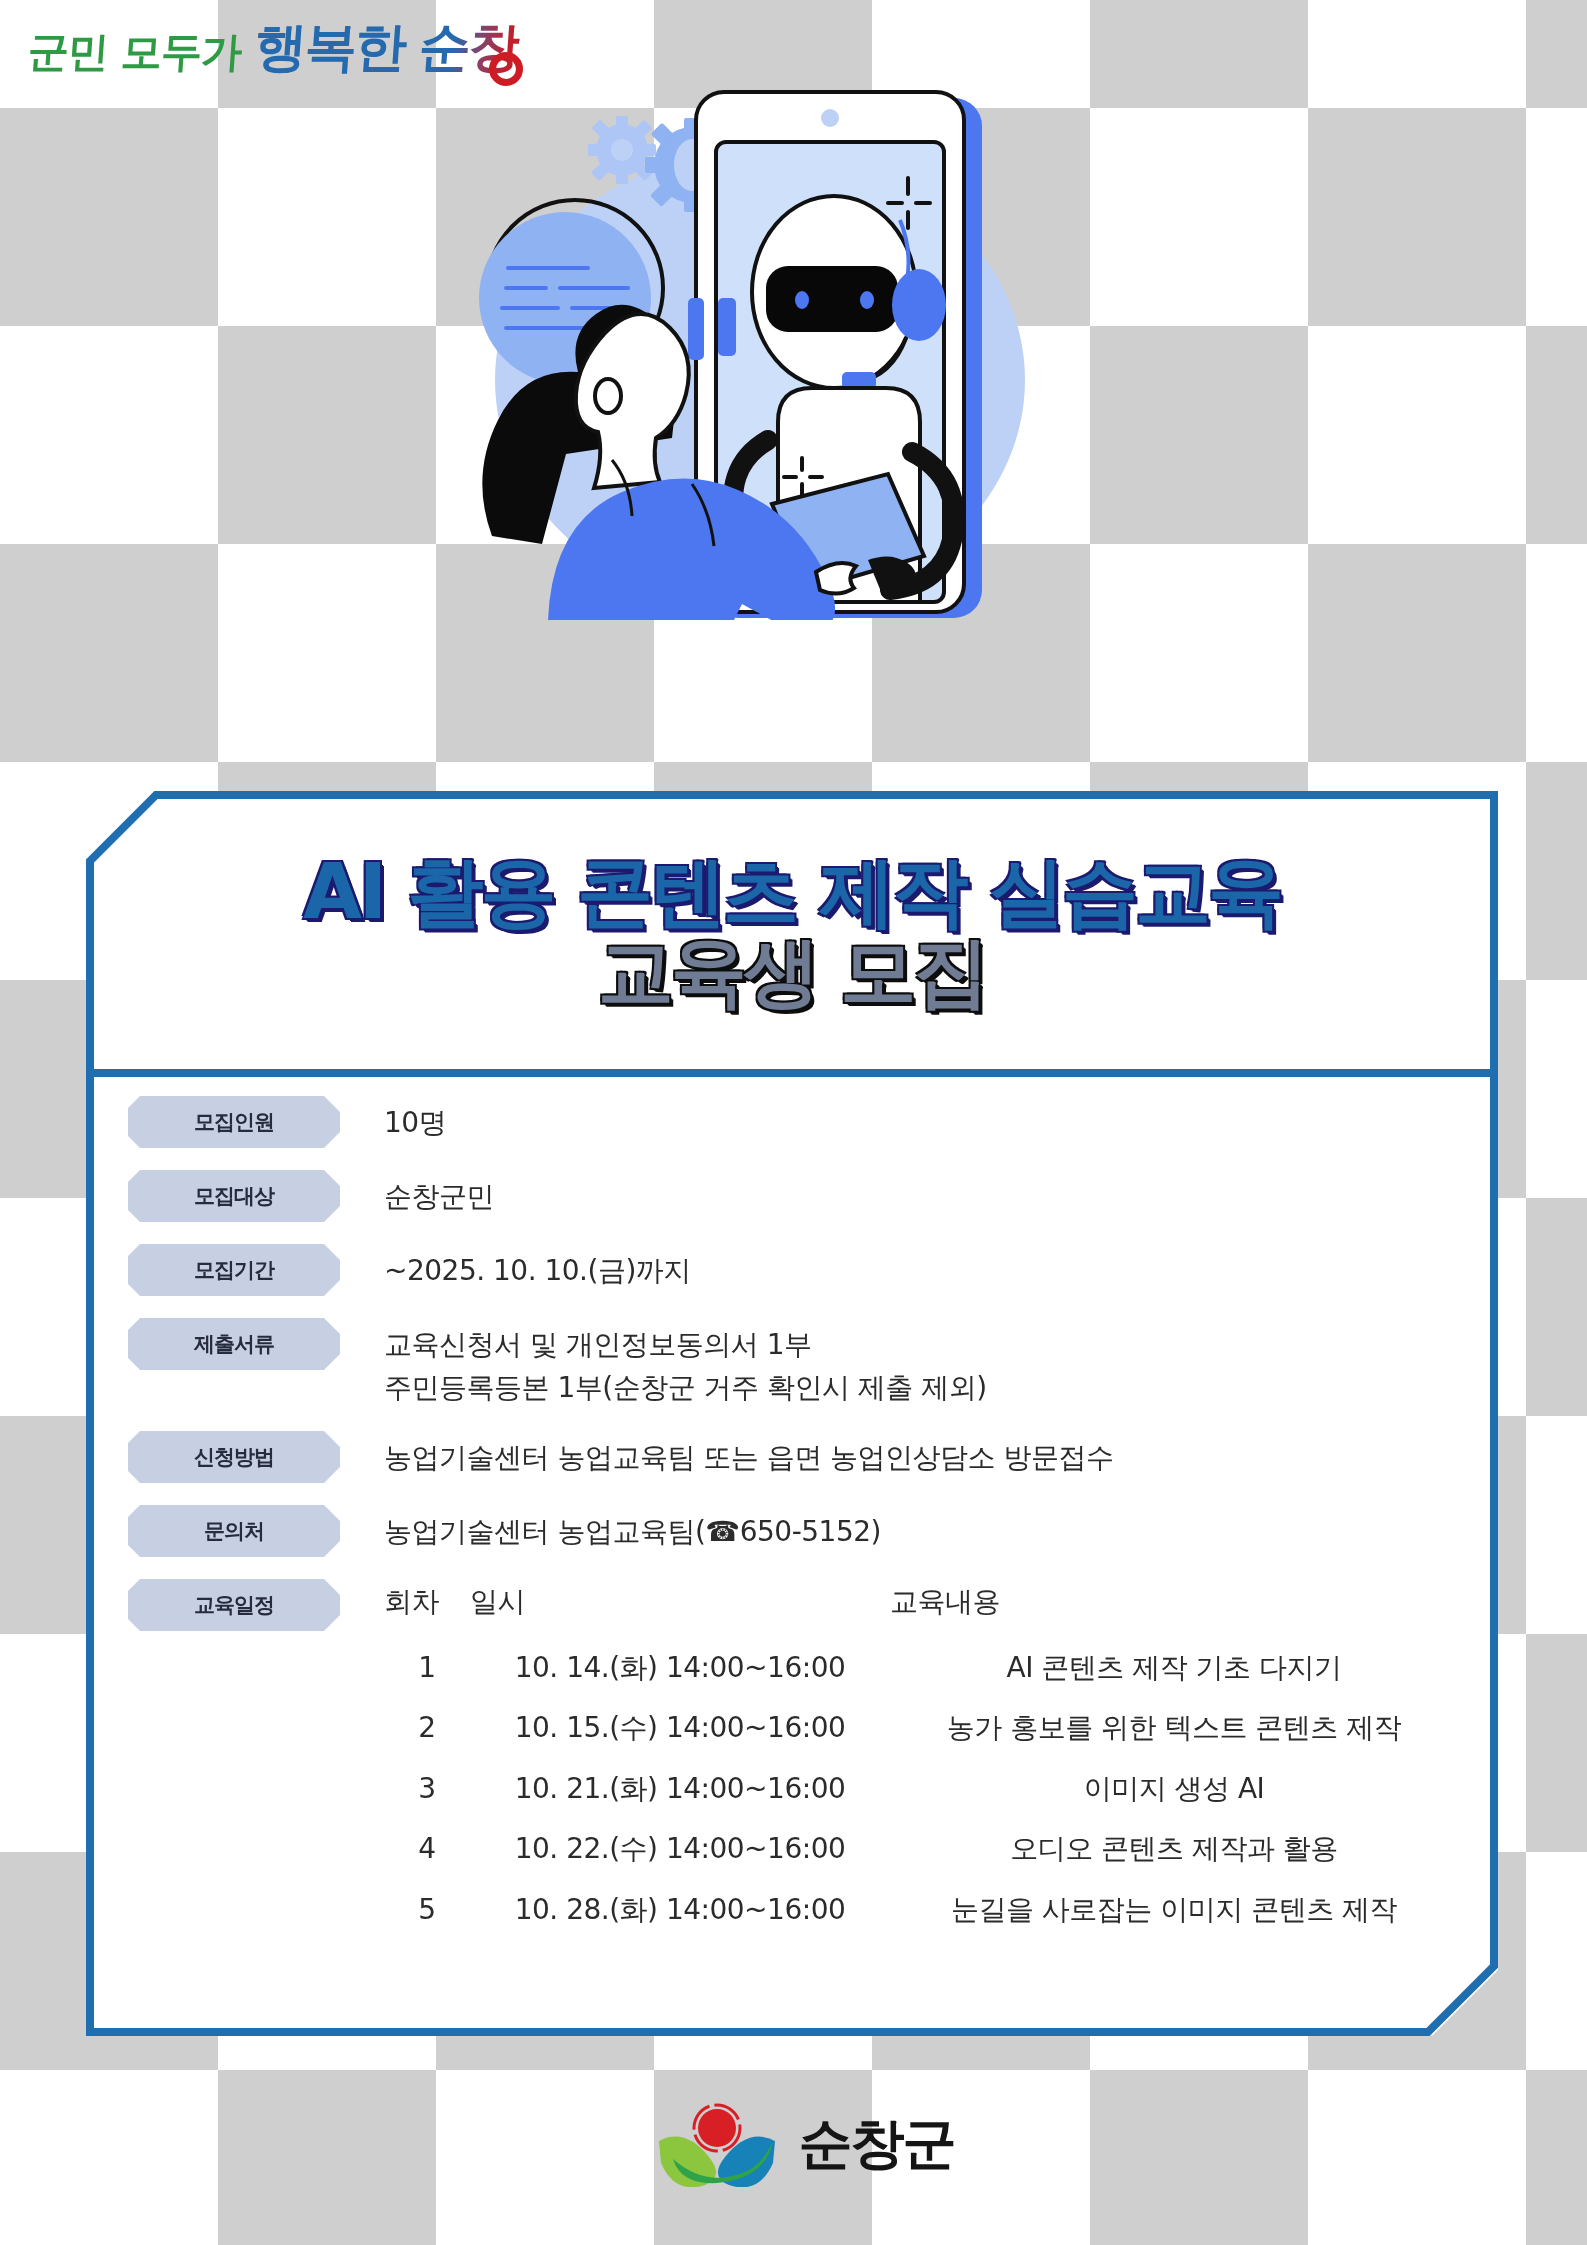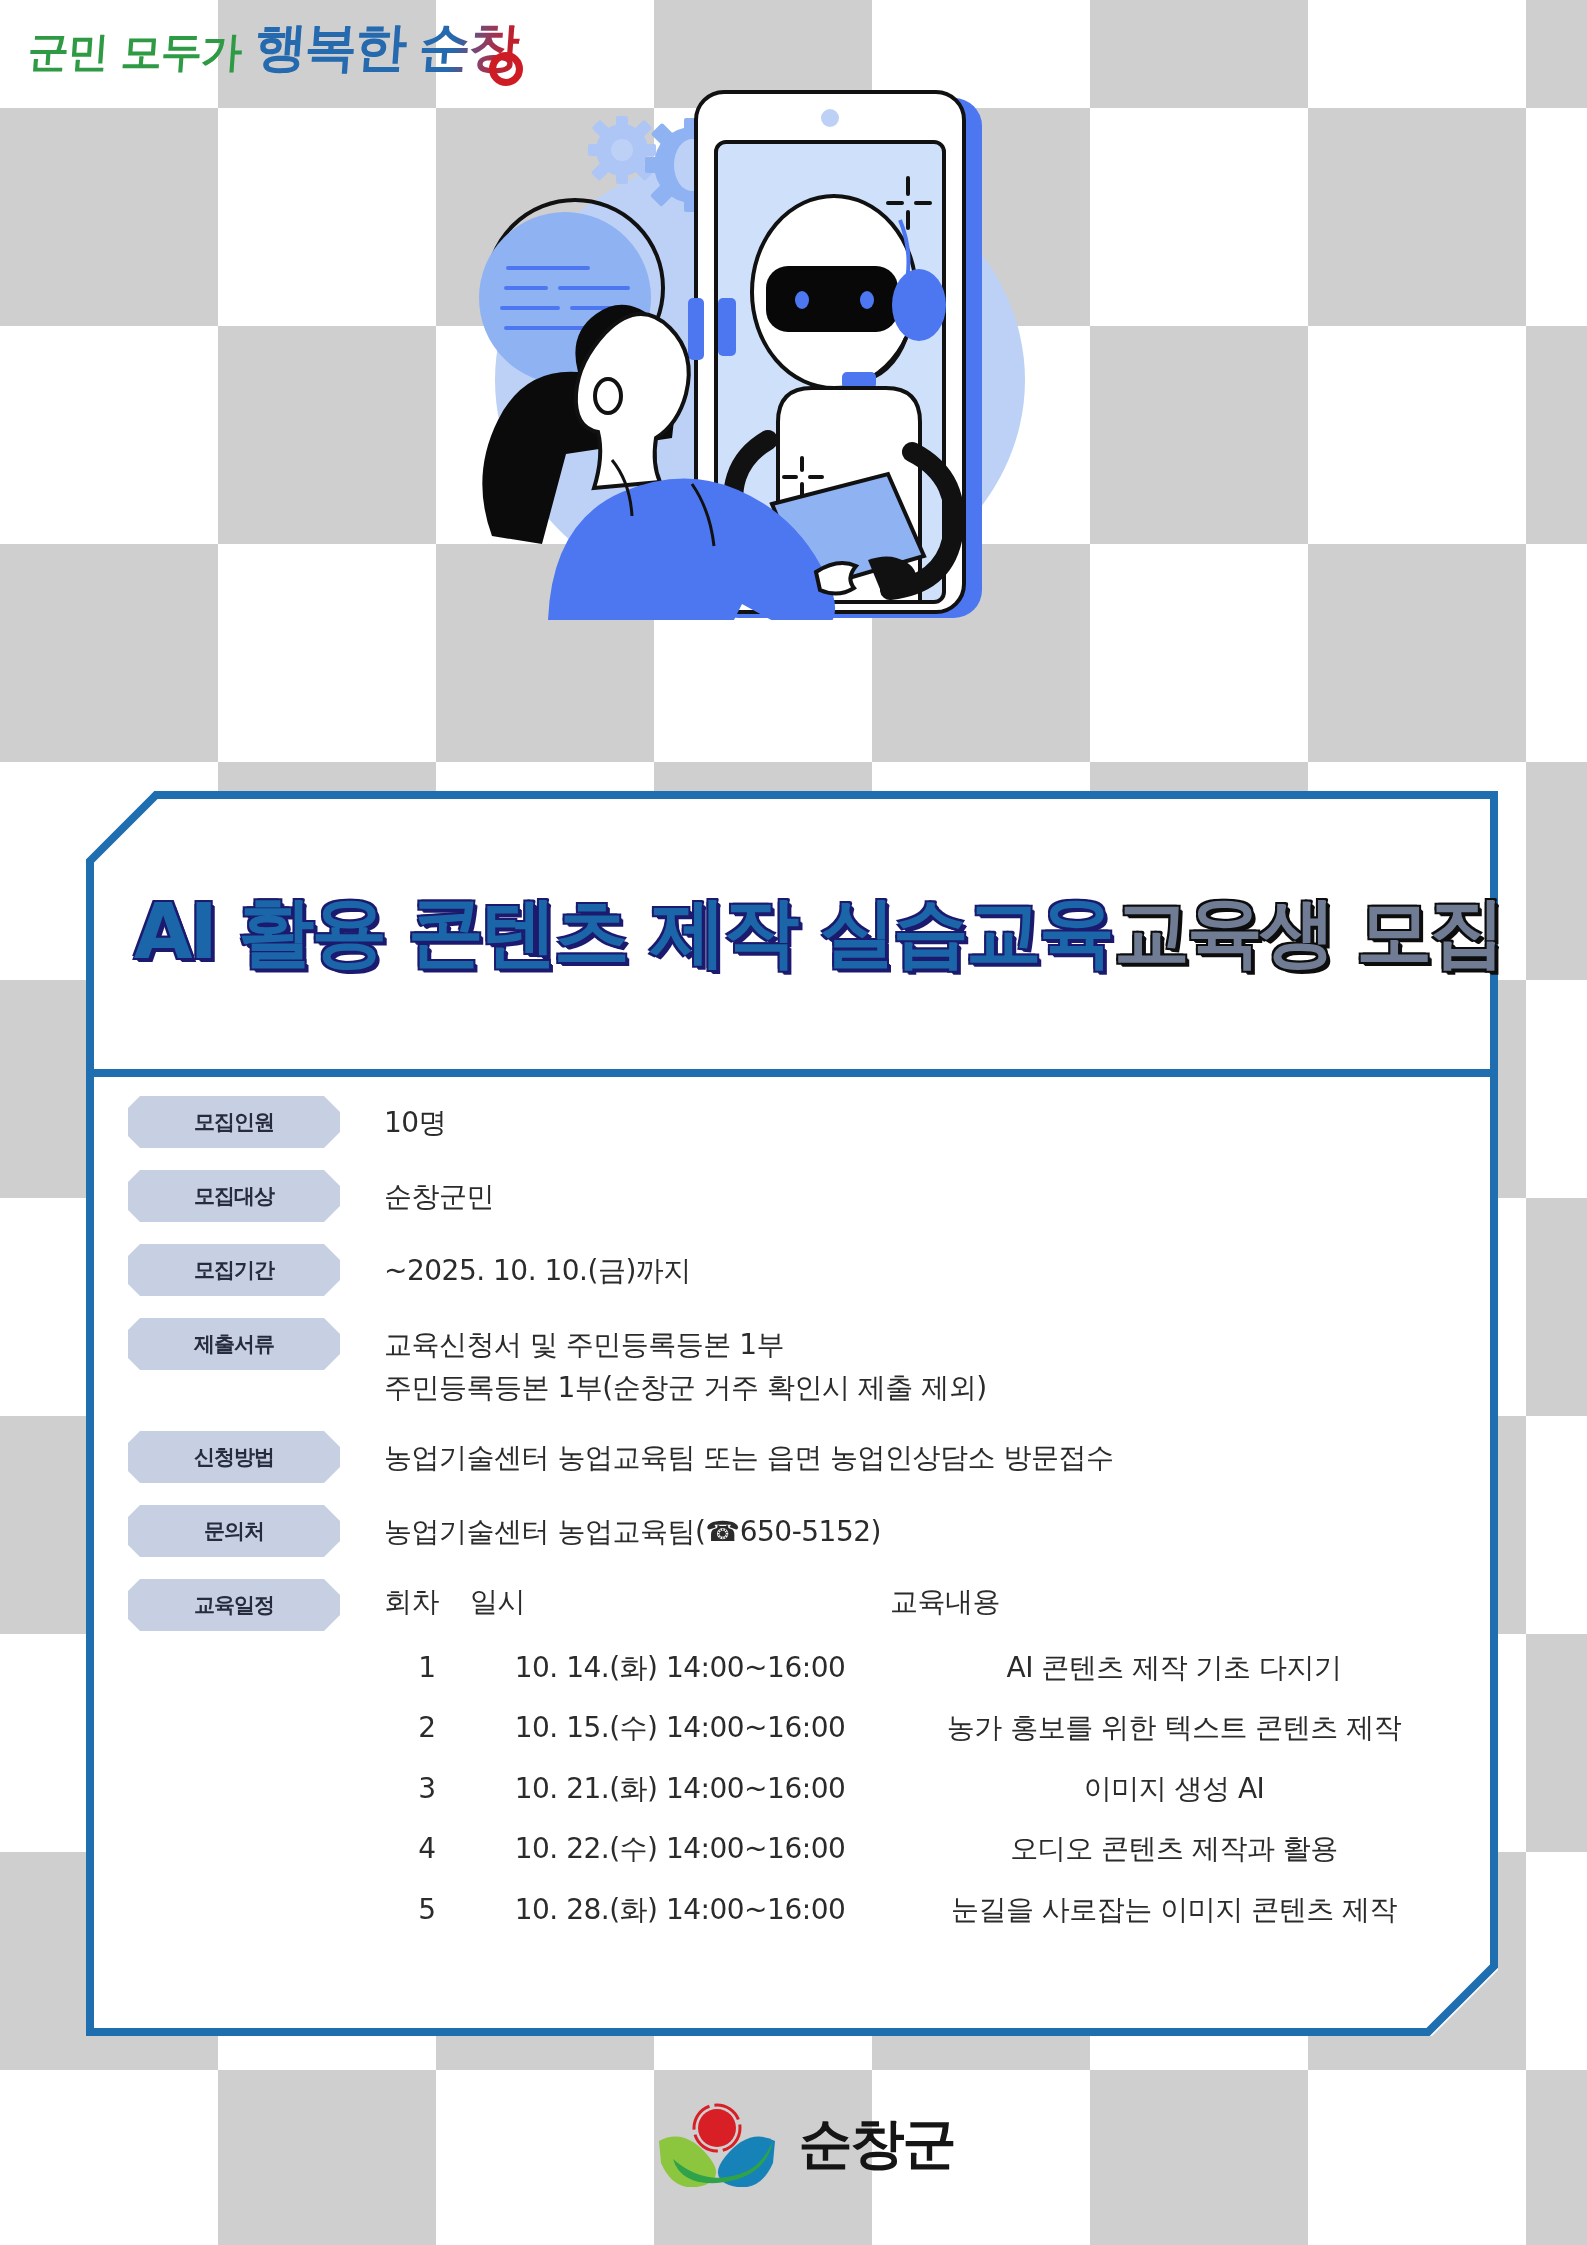--- a/index.html
+++ b/index.html
@@ -65,23 +65,22 @@
   }
   #cardborder{
     position:absolute;left:86px;top:791px;width:1412px;height:1245px;z-index:6;
     pointer-events:none;
   }
   #cardborder svg{display:block;width:100%;height:100%;}
 
   
   #titlewrap{
     position:absolute;left:86px;top:791px;width:1412px;height:282px;z-index:7;
-    display:flex;flex-direction:row;align-items:center;justify-content:center;
+    display:flex;flex-direction:column;align-items:center;justify-content:center;
     gap:2px;
-    padding-left:26px;
   }
   .ttl1{
     font-family:"DejaVu Sans",sans-serif;
     font-size:76px;font-weight:bold;letter-spacing:-3px;
     color:#1b66a8;
     text-shadow:
       4px 4px 0 #1b1a6e, 3px 3px 0 #1b1a6e, -2px -2px 0 #1b1a6e,
       2px -2px 0 #1b1a6e, -2px 2px 0 #1b1a6e;
     white-space:nowrap;line-height:1.02;
   }
@@ -301,21 +300,21 @@
   <div class="row">
     <div class="tag">모집기간</div>
     <div class="val">
       <span class="line">~2025. 10. 10.(금)까지</span>
     </div>
   </div>
 
   <div class="row">
     <div class="tag">제출서류</div>
     <div class="val">
-      <span class="line">교육신청서 및 주민등록등본 1부</span>
+      <span class="line">교육신청서 및 개인정보동의서 1부</span>
       <span class="line">주민등록등본 1부(순창군 거주 확인시 제출 제외)</span>
     </div>
   </div>
 
   <div class="row">
     <div class="tag">신청방법</div>
     <div class="val">
       <span class="line">농업기술센터 농업교육팀 또는 읍면 농업인상담소 방문접수</span>
     </div>
   </div>

